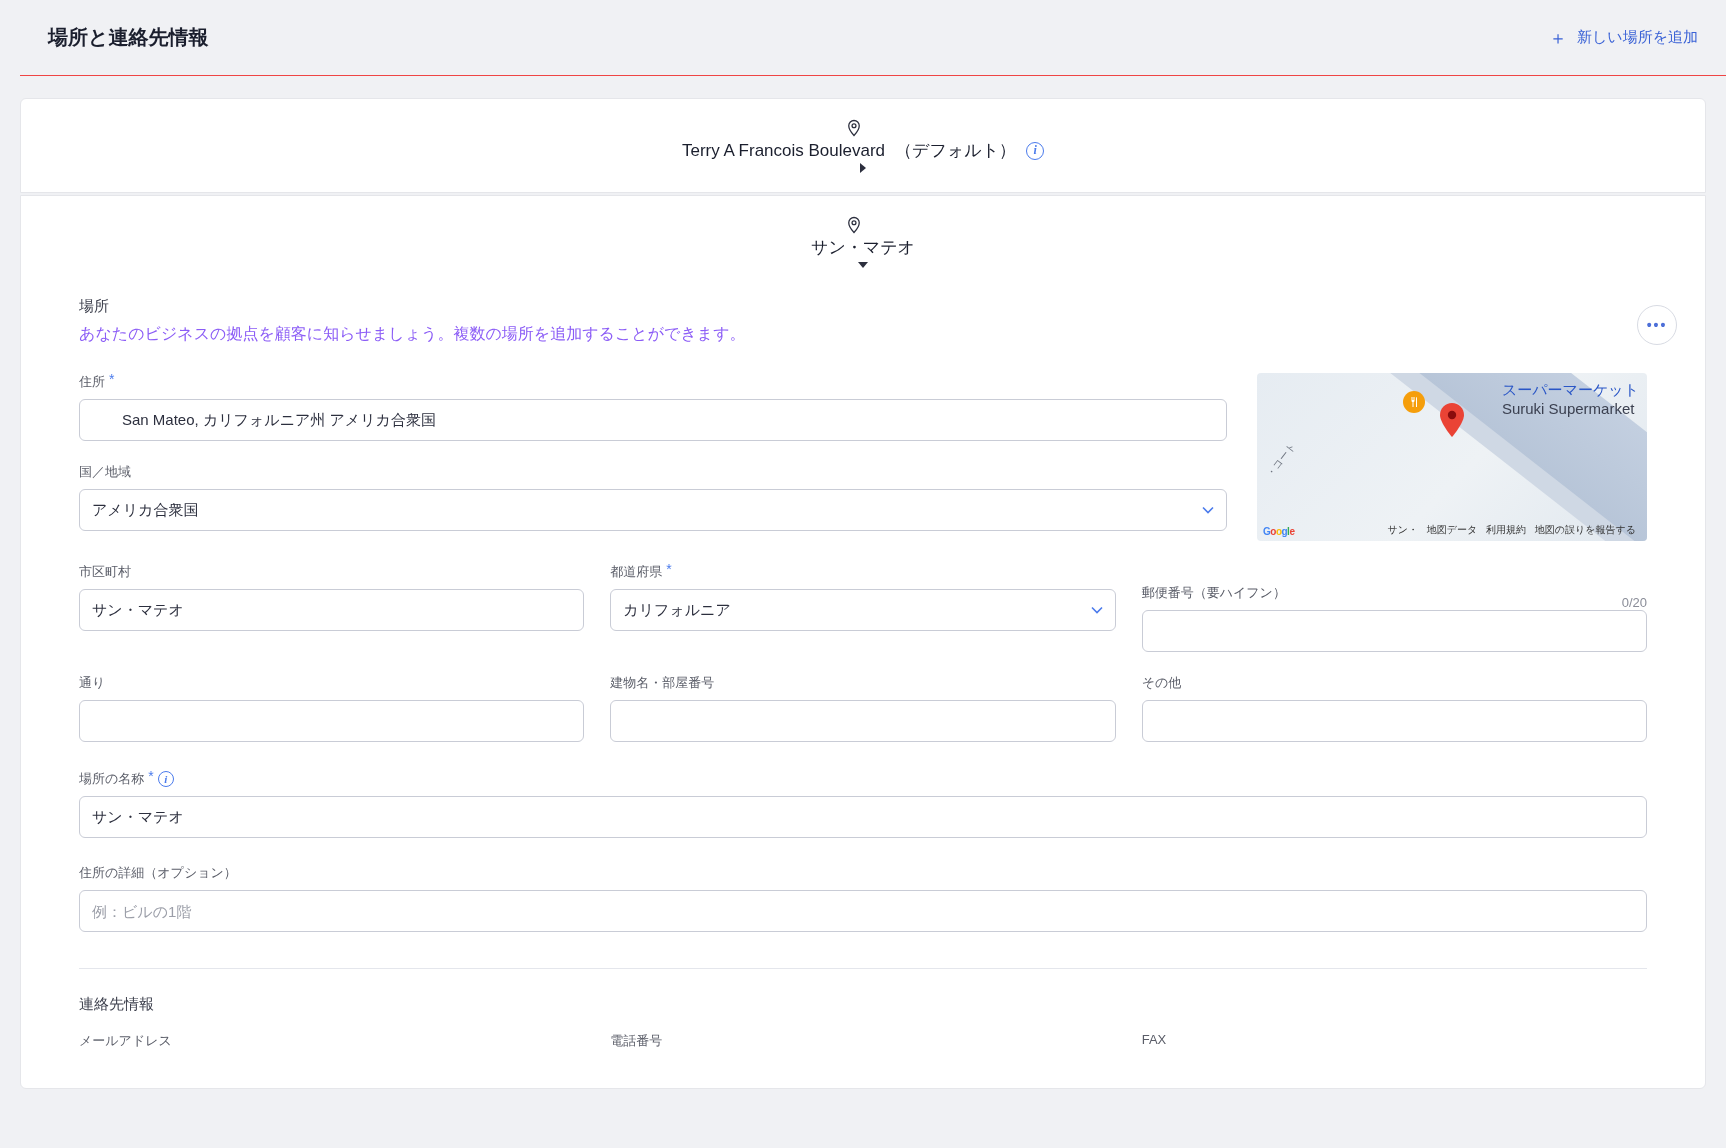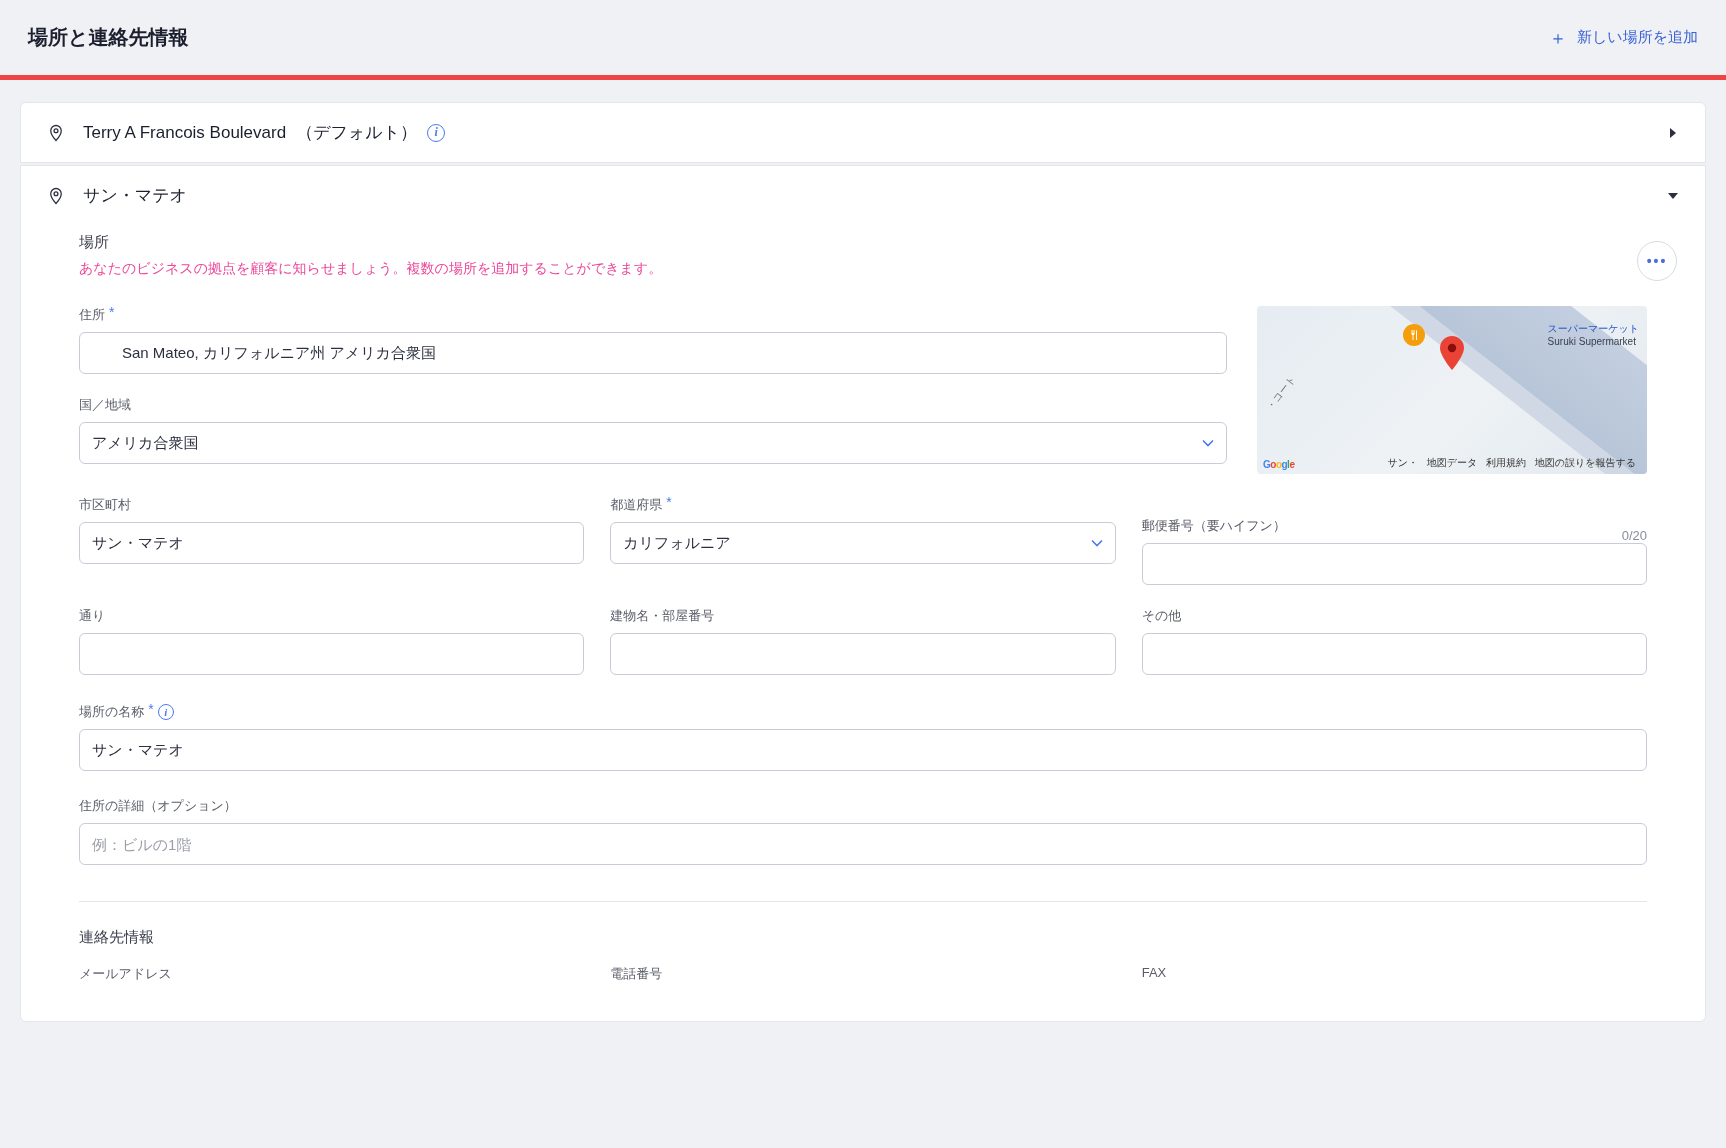--- a/index.html
+++ b/index.html
@@ -7,21 +7,22 @@
       font-family: -apple-system, BlinkMacSystemFont, "Segoe UI", "Hiragino Sans", "Hiragino Kaku Gothic ProN", Meiryo, sans-serif;
       background: #f0f1f4;
       color: #2c2f3e;
       font-size: 14px;
     }
     .page-header {
       display: flex;
       justify-content: space-between;
       align-items: center;
       padding: 24px 28px;
-      border-bottom: 5px solid #ef4444;
+      border-bottom: 1px solid #ef4444;
+      margin-left: 20px;
     }
     .page-title {
       font-size: 20px;
       font-weight: 700;
       color: #1b1f2e;
     }
     .add-location {
       display: flex;
       align-items: center;
       color: #3a62d6;
@@ -34,22 +35,23 @@
       background: #fff;
       border: 1px solid #e5e6ea;
       border-radius: 6px;
       margin-bottom: 2px;
     }
     .card + .card { border-top-left-radius: 0; border-top-right-radius: 0; }
     .card:first-child { border-bottom-left-radius: 0; border-bottom-right-radius: 0; }
     .card-header {
       display: flex;
       align-items: center;
-      padding: 18px 26px;
+      padding: 18px 14px;
       cursor: pointer;
+      flex-direction: column;
     }
     .pin-icon {
       width: 18px; height: 22px; flex-shrink: 0;
       margin-right: 18px;
       color: #2c2f3e;
     }
     .card-title {
       font-size: 17px;
       font-weight: 400;
       color: #1b1f2e;
@@ -67,21 +69,21 @@
     }
     .card-caret { color: #2c2f3e; }
     .card-body { padding: 8px 58px 30px 58px; position: relative; }
     .more-btn {
       position: absolute; right: 28px; top: 16px;
       width: 40px; height: 40px; border: 1px solid #d8dbe3; border-radius: 50%;
       background: #fff; display:flex; align-items:center; justify-content:center;
       color:#4d6fd8; cursor:pointer; font-weight:700; letter-spacing:2px;
     }
     .section-heading { font-size: 15px; color:#3a3d4a; margin-bottom: 8px; }
-    .section-desc { font-size: 14px; color:#ec4899; margin-bottom: 28px; }
+    .section-desc { font-size: 16px; color:#8b5cf6; margin-bottom: 28px; }
     .main-row { display:flex; gap: 30px; align-items:flex-start; }
     .form-col { flex:1; }
     .map-col { width: 390px; flex-shrink:0; }
     .field-label {
       font-size: 13px; color:#5a5d68; margin-bottom: 8px; display:flex; align-items:center; gap:4px;
     }
     .req { color:#4b7bec; font-size: 14px; position:relative; top:-3px; }
     .input, .select {
       width: 100%; height: 42px; border:1px solid #c9ccd6; border-radius:6px;
       padding: 0 12px; font-size:15px; color:#2c2f3e; background:#fff;
@@ -106,21 +108,21 @@
     }
     .map-roads::before, .map-roads::after {
       content:""; position:absolute; background: rgba(150,170,200,0.35);
     }
     .map-roads::before { width: 160%; height: 96px; top: -20px; left:-40px; transform: rotate(38deg); background: linear-gradient(#c3cfe0,#b7c5d8); }
     .map-roads::after { width: 160%; height: 18px; top: 88px; left:-40px; transform: rotate(38deg); background:#cfd8e4; }
     .map-marker {
       position:absolute; left:50%; top:38%; transform: translate(-50%,-100%);
       width:26px; height:34px;
     }
-    .map-tr { position:absolute; top:16px; right:8px; font-size:10px; color:#2a56c6; }
+    .map-tr { position:absolute; top:8px; right:8px; font-size:15px; color:#2a56c6; }
     .map-tr .sm { color:#3b4050; }
     .map-dot1 { position:absolute; top:18px; left:146px; width:22px; height:22px; background:#f59e0b; border-radius:50%; display:flex; align-items:center; justify-content:center; color:#fff; font-size:12px;}
     .map-bottom {
       position:absolute; left:0; right:5px; bottom:0; display:flex; align-items:flex-end;
       justify-content:space-between; padding:4px 6px; font-size:10px; color:#444;gap:6px;
     }
     .goog { font-weight:700; letter-spacing:-0.5px;}
     .g1{color:#4285F4}.g2{color:#EA4335}.g3{color:#FBBC05}.g4{color:#4285F4}.g5{color:#34A853}.g6{color:#EA4335}
     .map-links span { margin-left:6px; color:#333;}
     .map-court { position:absolute; left:4px; top:80px; font-size:10px; color:#6f7580; transform: rotate(-52deg); }

